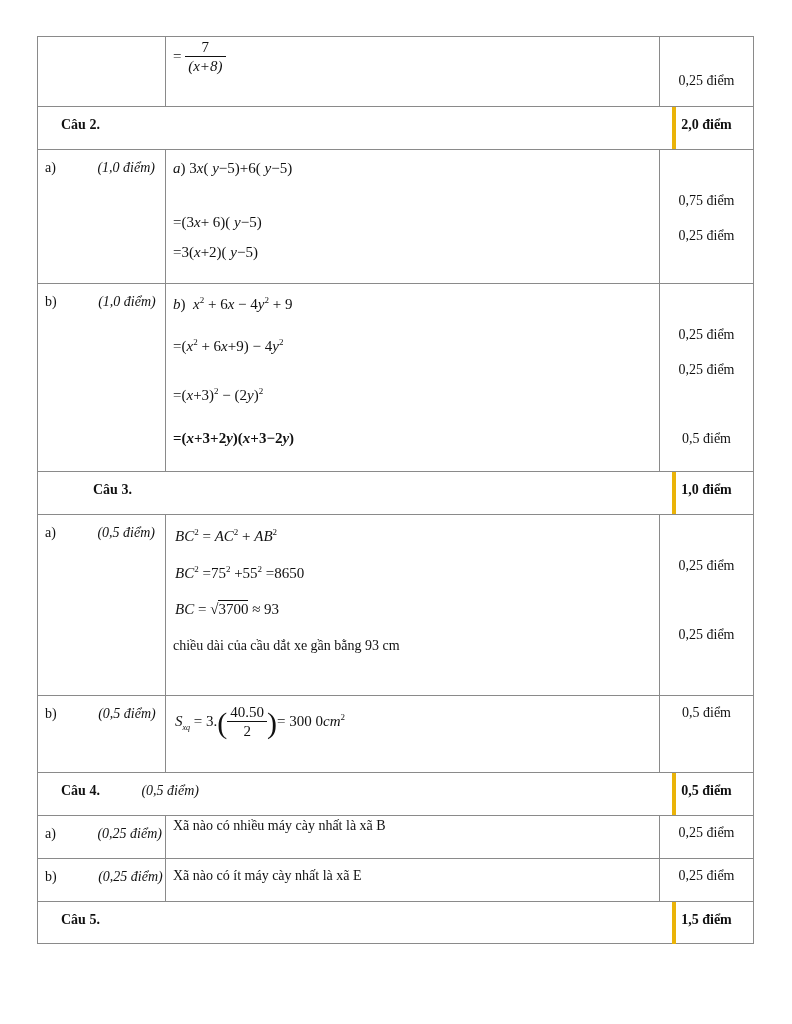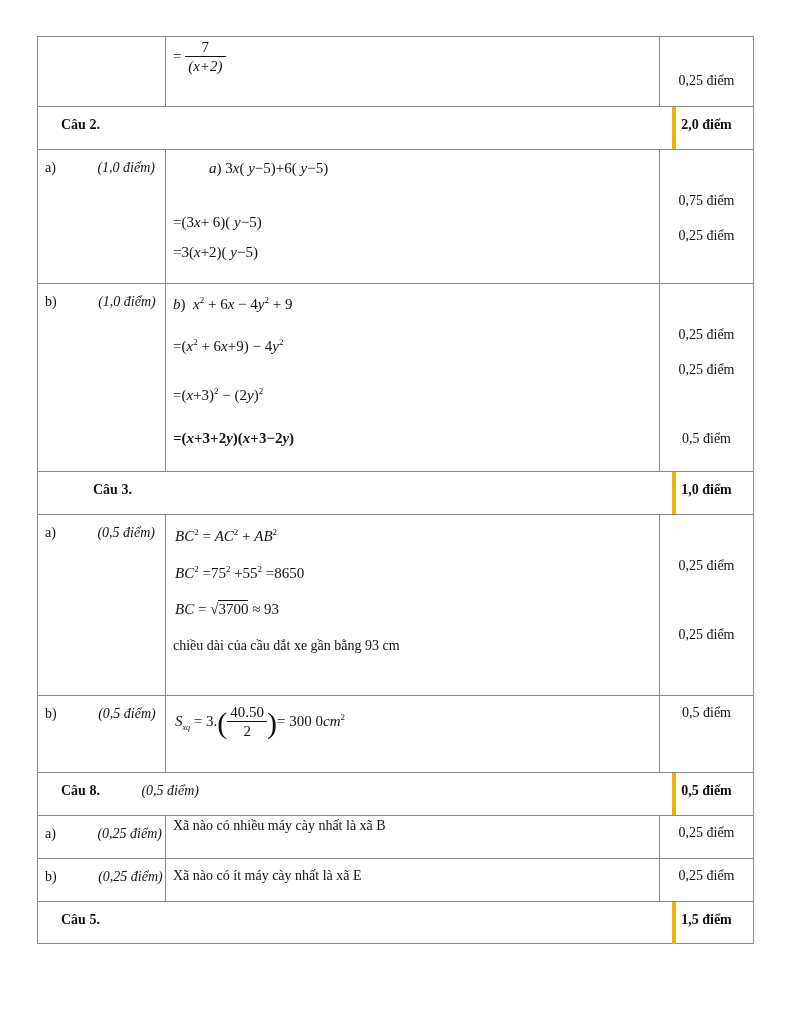--- a/index.html
+++ b/index.html
@@ -32,21 +32,21 @@
 
 <div class="tbl">
 
   <div class="row" style="top:0; height:70px;">
     <div class="c1"></div>
     <div class="c2">
       <div class="t math" style="left:7px; top:2px;">
         <span>=</span>
         <span class="frac">
           <span class="num">7</span>
-          <span class="den"><i>(x+2)</i></span>
+          <span class="den"><i>(x+8)</i></span>
         </span>
       </div>
     </div>
     <div class="c3">
       <div class="t score" style="top:36px;">0,25 điểm</div>
     </div>
   </div>
 
   <div class="row" style="top:70px; height:43px;">
     <div class="cspan">
@@ -57,21 +57,21 @@
     </div>
   </div>
 
   <div class="row" style="top:113px; height:134px;">
     <div class="c1">
       <div class="t sub-label">
         <span>a)</span> <span class="ital">(1,0 điểm)</span>
       </div>
     </div>
     <div class="c2">
-      <div class="t math" style="left:7px; top:10px;margin-left:36px;"><i>a</i>) 3<i>x</i>( <i>y</i>−5)+6( <i>y</i>−5)</div>
+      <div class="t math" style="left:7px; top:10px;"><i>a</i>) 3<i>x</i>( <i>y</i>−5)+6( <i>y</i>−5)</div>
       <div class="t math" style="left:7px; top:64px;">=(3<i>x</i>+ 6)( <i>y</i>−5)</div>
       <div class="t math" style="left:7px; top:94px;">=3(<i>x</i>+2)( <i>y</i>−5)</div>
     </div>
     <div class="c3">
       <div class="t score" style="top:43px;">0,75 điểm</div>
       <div class="t score" style="top:78px;">0,25 điểm</div>
     </div>
   </div>
 
   <div class="row" style="top:247px; height:188px;">
@@ -133,21 +133,21 @@
       </div>
     </div>
     <div class="c3">
       <div class="t score" style="top:9px;">0,5 điểm</div>
     </div>
   </div>
 
   <div class="row" style="top:736px; height:43px;">
     <div class="cspan">
       <div class="t" style="left:7px; top:10px;">
-        <span class="bold">Câu 8.</span> <span class="ital">(0,5 điểm)</span>
+        <span class="bold">Câu 4.</span> <span class="ital">(0,5 điểm)</span>
       </div>
     </div>
     <div class="c3">
       <div class="t score bold" style="top:10px;">0,5 điểm</div>
     </div>
   </div>
 
   <div class="row" style="top:779px; height:43px;">
     <div class="c1">
       <div class="t sub-label">

